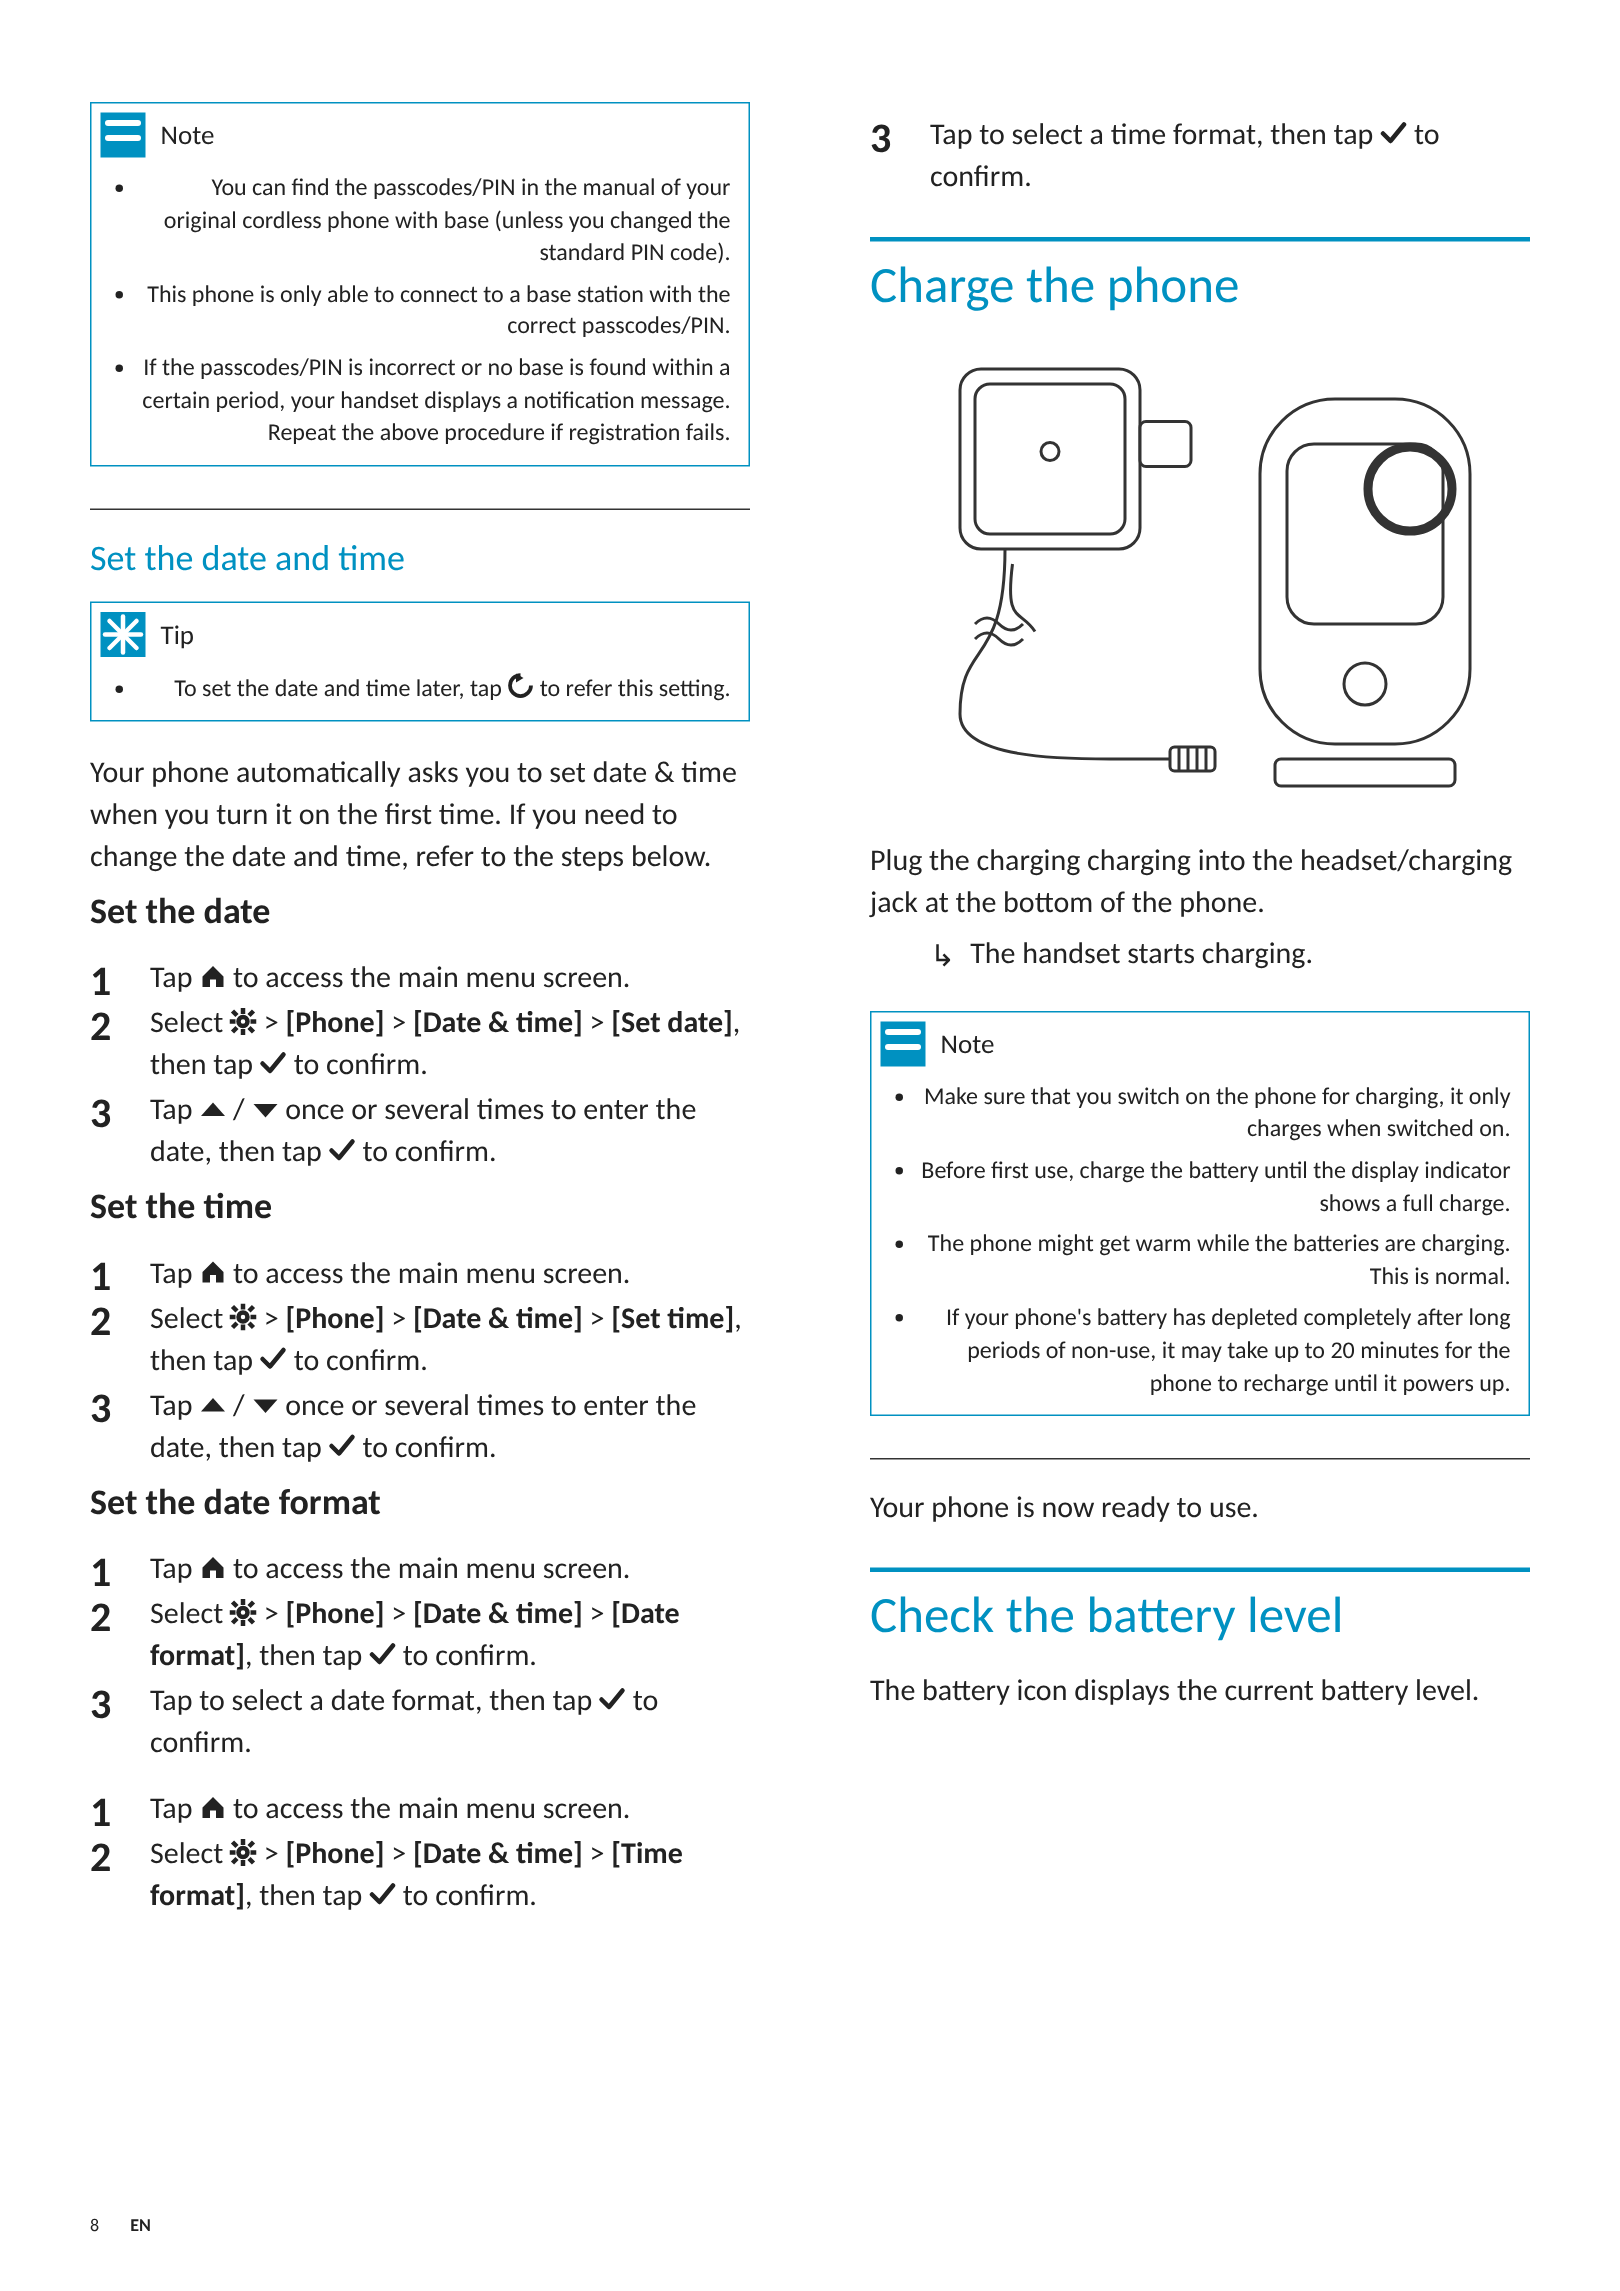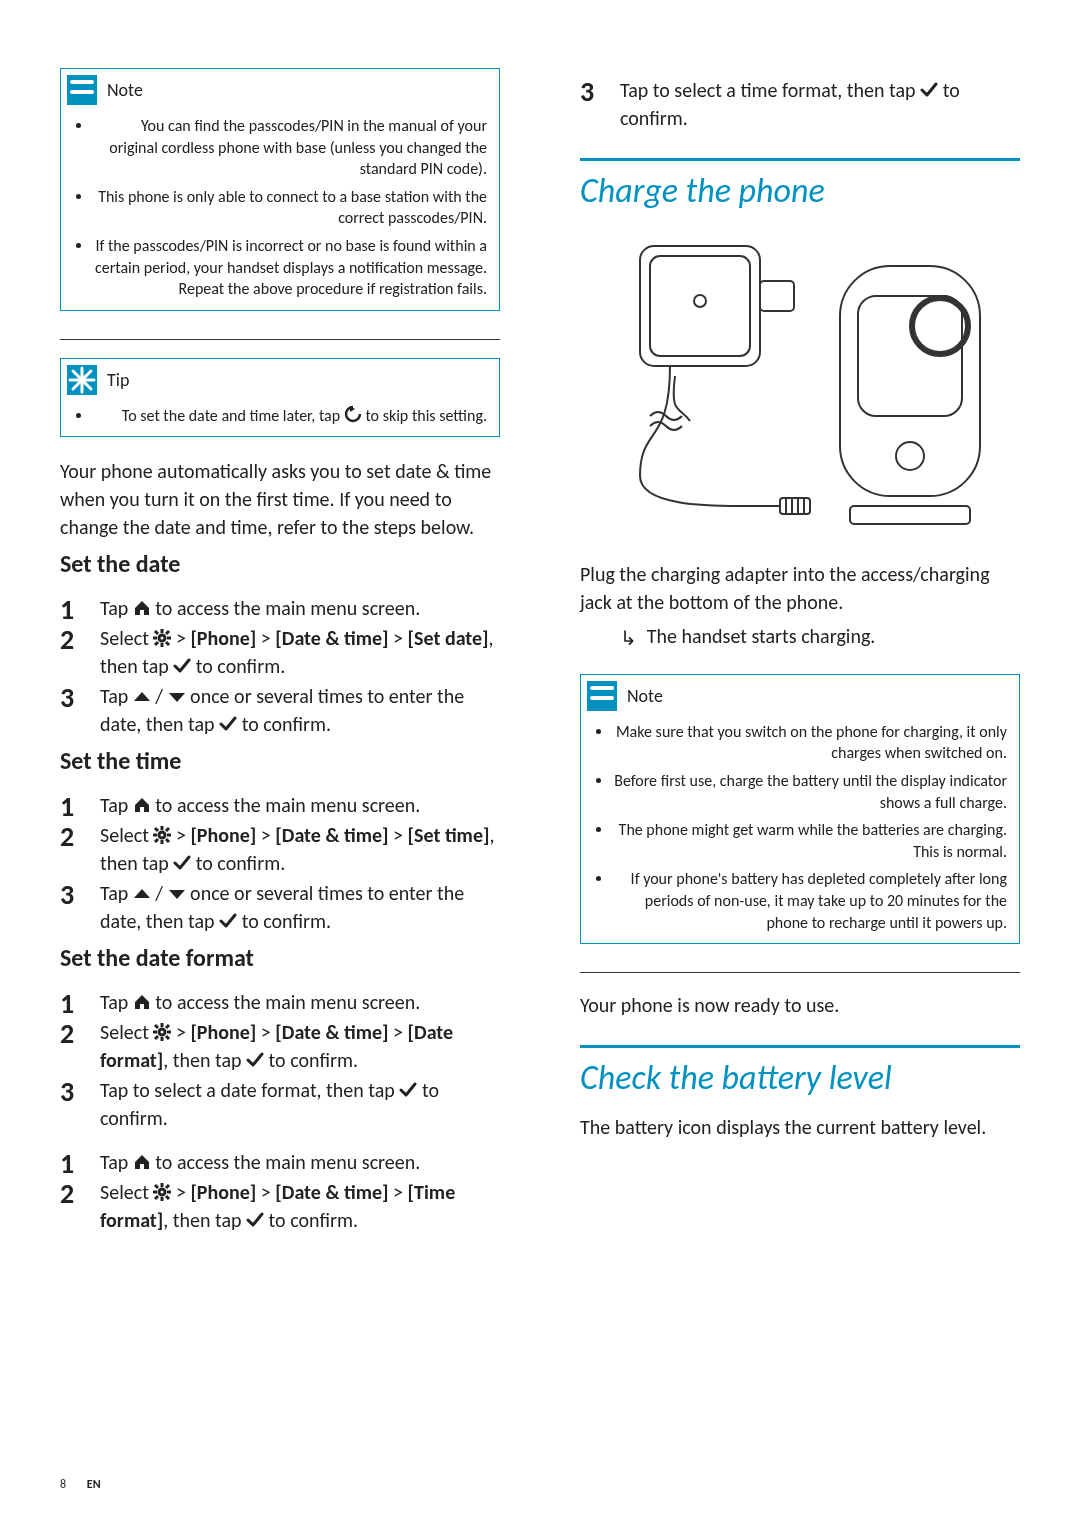--- a/index.html
+++ b/index.html
@@ -30,21 +30,20 @@
     min-width: 0;
   }
   h2.section {
     color: var(--accent);
     font-size: 34px;
     font-weight: 400;
     margin: 0 0 14px 0;
     padding-top: 10px;
     border-top: 3px solid var(--accent);
     line-height: 1.2;
-    font-style: italic;
   }
   h3.sub {
     color: var(--accent);
     font-size: 24px;
     font-weight: 400;
     margin: 0 0 14px 0;
     padding-top: 8px;
     border-top: 1px solid var(--rule);
   }
   .thin-rule {
@@ -215,37 +214,38 @@
       </div>
       <ul>
         <li>You can find the passcodes/PIN in the manual of your original cordless phone with base (unless you changed the standard PIN code).</li>
         <li>This phone is only able to connect to a base station with the correct passcodes/PIN.</li>
         <li>If the passcodes/PIN is incorrect or no base is found within a certain period, your handset displays a notification message. Repeat the above procedure if registration fails.</li>
       </ul>
     </div>
 
     <div class="thin-rule"></div>
 
+    <h3 class="sub" style="border-top:none;padding-top:0">Set the date and time</h3>
 
     <div class="callout">
       <div class="callout-head">
         <span class="callout-icon">
           <svg width="28" height="28">
               <use href="#icon-tip"></use>
             </svg>
         </span>
         <span class="callout-title">Tip</span>
       </div>
       <ul>
         <li>
           <span>To set the date and time later, tap </span>
           <span class="inline-icon"><svg width="18" height="18">
                 <use href="#icon-back"></use>
               </svg></span>
-          <span> to skip this setting.</span>
+          <span> to refer this setting.</span>
         </li>
       </ul>
     </div>
 
     <p class="body">Your phone automatically asks you to set date &amp; time when you turn it on the first time. If you need to change the date and time, refer to the steps below.</p>
 
     <div class="group-title">Set the date</div>
     <ol class="steps">
       <li>
         <span>Tap </span>
@@ -416,21 +416,21 @@
         <rect x="270" y="280" width="120" height="18" rx="4"></rect>
 
         <rect x="200" y="272" width="30" height="16" rx="3" fill="#fff"></rect>
         <line x1="206" y1="272" x2="206" y2="288"></line>
           <line x1="212" y1="272" x2="212" y2="288"></line>
         <line x1="218" y1="272" x2="218" y2="288"></line>
           <line x1="224" y1="272" x2="224" y2="288"></line>
       </g>
     </svg>
 
-    <p class="body">Plug the charging adapter into the access/charging jack at the bottom of the phone.</p>
+    <p class="body">Plug the charging charging into the headset/charging jack at the bottom of the phone.</p>
     <div class="result">
       <span class="arrow">↳</span>
       <span>The handset starts charging.</span>
     </div>
 
     <div style="height:14px"></div>
 
     <div class="callout">
       <div class="callout-head">
         <span class="callout-icon">

